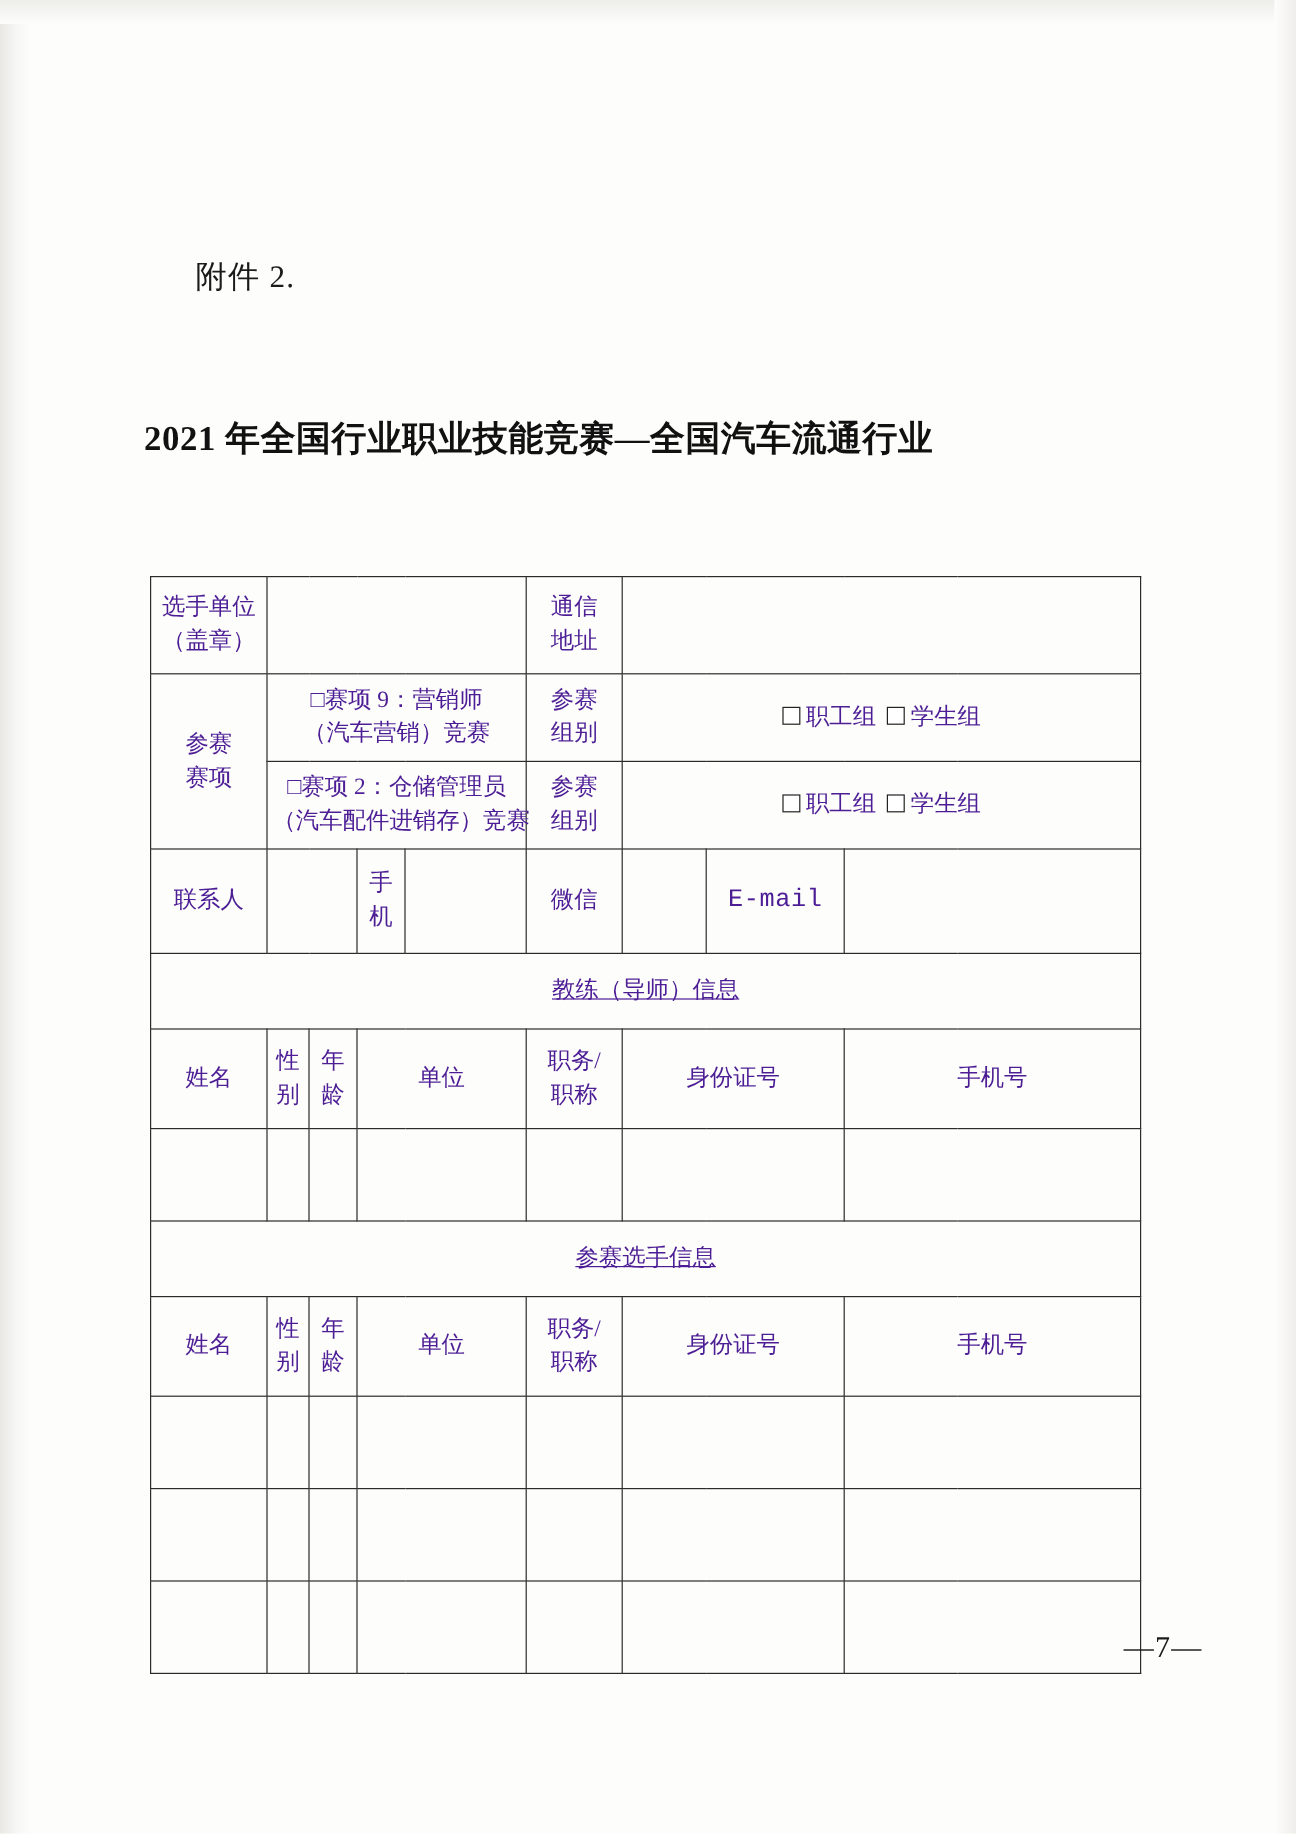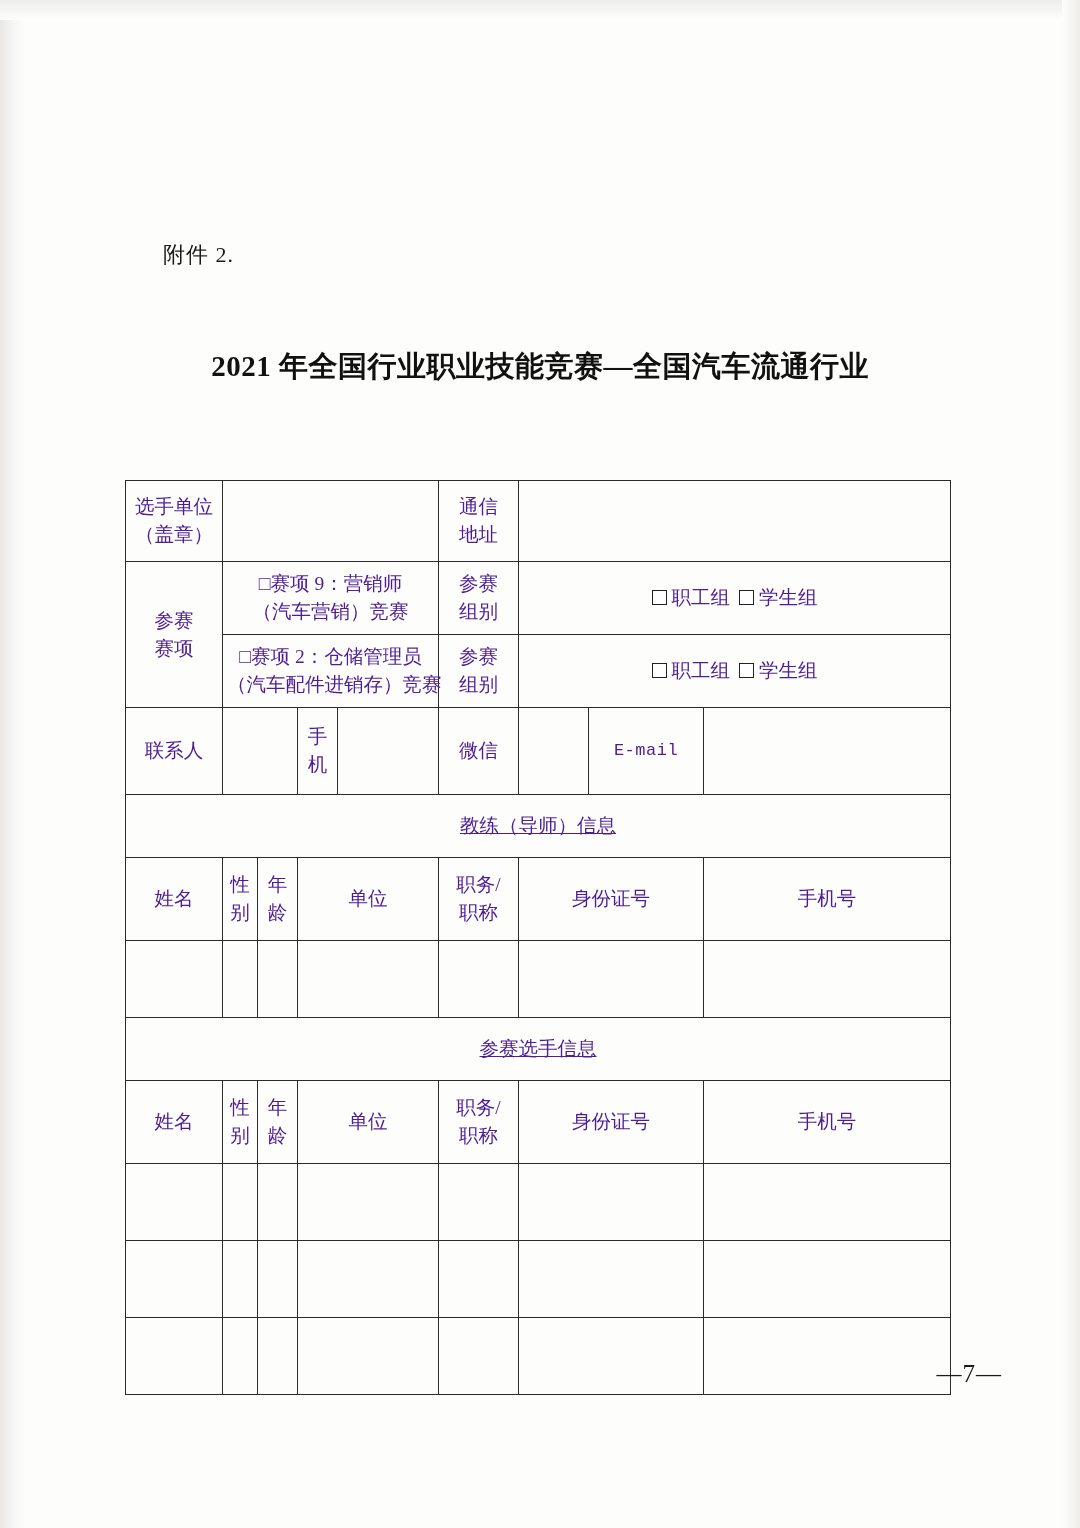--- a/index.html
+++ b/index.html
@@ -42,33 +42,31 @@
     right: 0; top: 0; bottom: 0;
     width: 18px;
     background: linear-gradient(to left, #efeeeb 0%, #fdfdfb 100%);
     pointer-events: none;
   }
 
   .attachment-label {
     position: absolute;
     left: 163px;
     top: 213px;
-    font-size: 22px;
+    font-size: 26px;
     letter-spacing: 1px;
     font-family: "Liberation Serif", "DejaVu Serif", serif;
     color: #1b1b1b;
-    margin-top: 27px;
   }
 
   .doc-title {
     position: absolute;
     left: 120px;
     top: 330px;
     width: 840px;
-    text-align: center;
     font-size: 29px;
     font-weight: bold;
     letter-spacing: 0.5px;
     line-height: 72px;
     color: #111;
   }
   .doc-title .line2 { display: block; }
 
   table.form {
     position: absolute;
@@ -100,21 +98,21 @@
     width: 13px;
     height: 13px;
     border: 1.4px solid #222;
     margin-right: 5px;
     vertical-align: -1px;
     background: #fff;
   }
   .opt { display: inline-block; white-space: nowrap; }
   .opt + .opt { margin-left: 4px; }
   .item-line { white-space: nowrap; }
-  .mono { font-family: "Liberation Mono", "DejaVu Sans Mono", monospace; font-size: 17px; letter-spacing: 0.5px; }
+  .mono { font-family: "Liberation Mono", "DejaVu Sans Mono", monospace; font-size: 21px; letter-spacing: 0.5px; }
 
   .page-number {
     position: absolute;
     right: 78px;
     top: 1360px;
     font-size: 25px;
     letter-spacing: 1px;
     color: #1b1b1b;
     font-family: "Liberation Serif", "DejaVu Serif", serif;
   }

